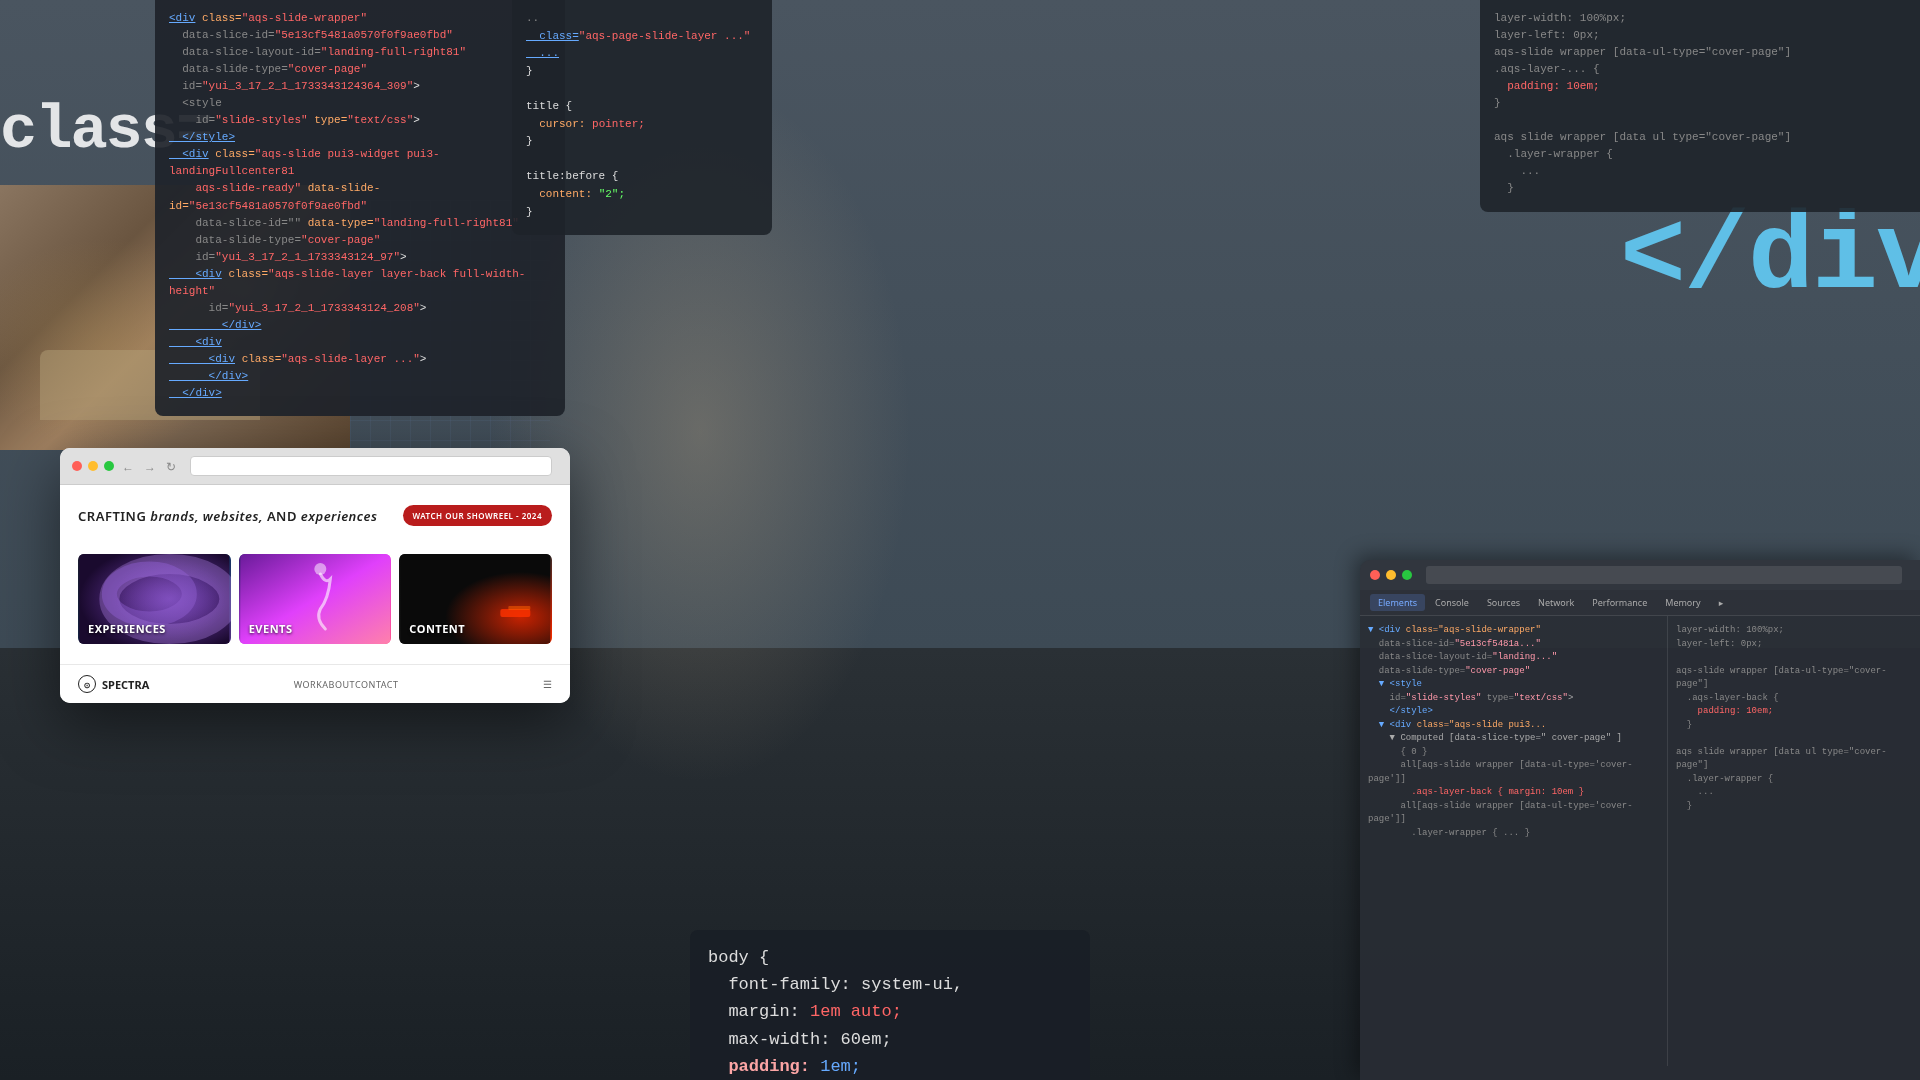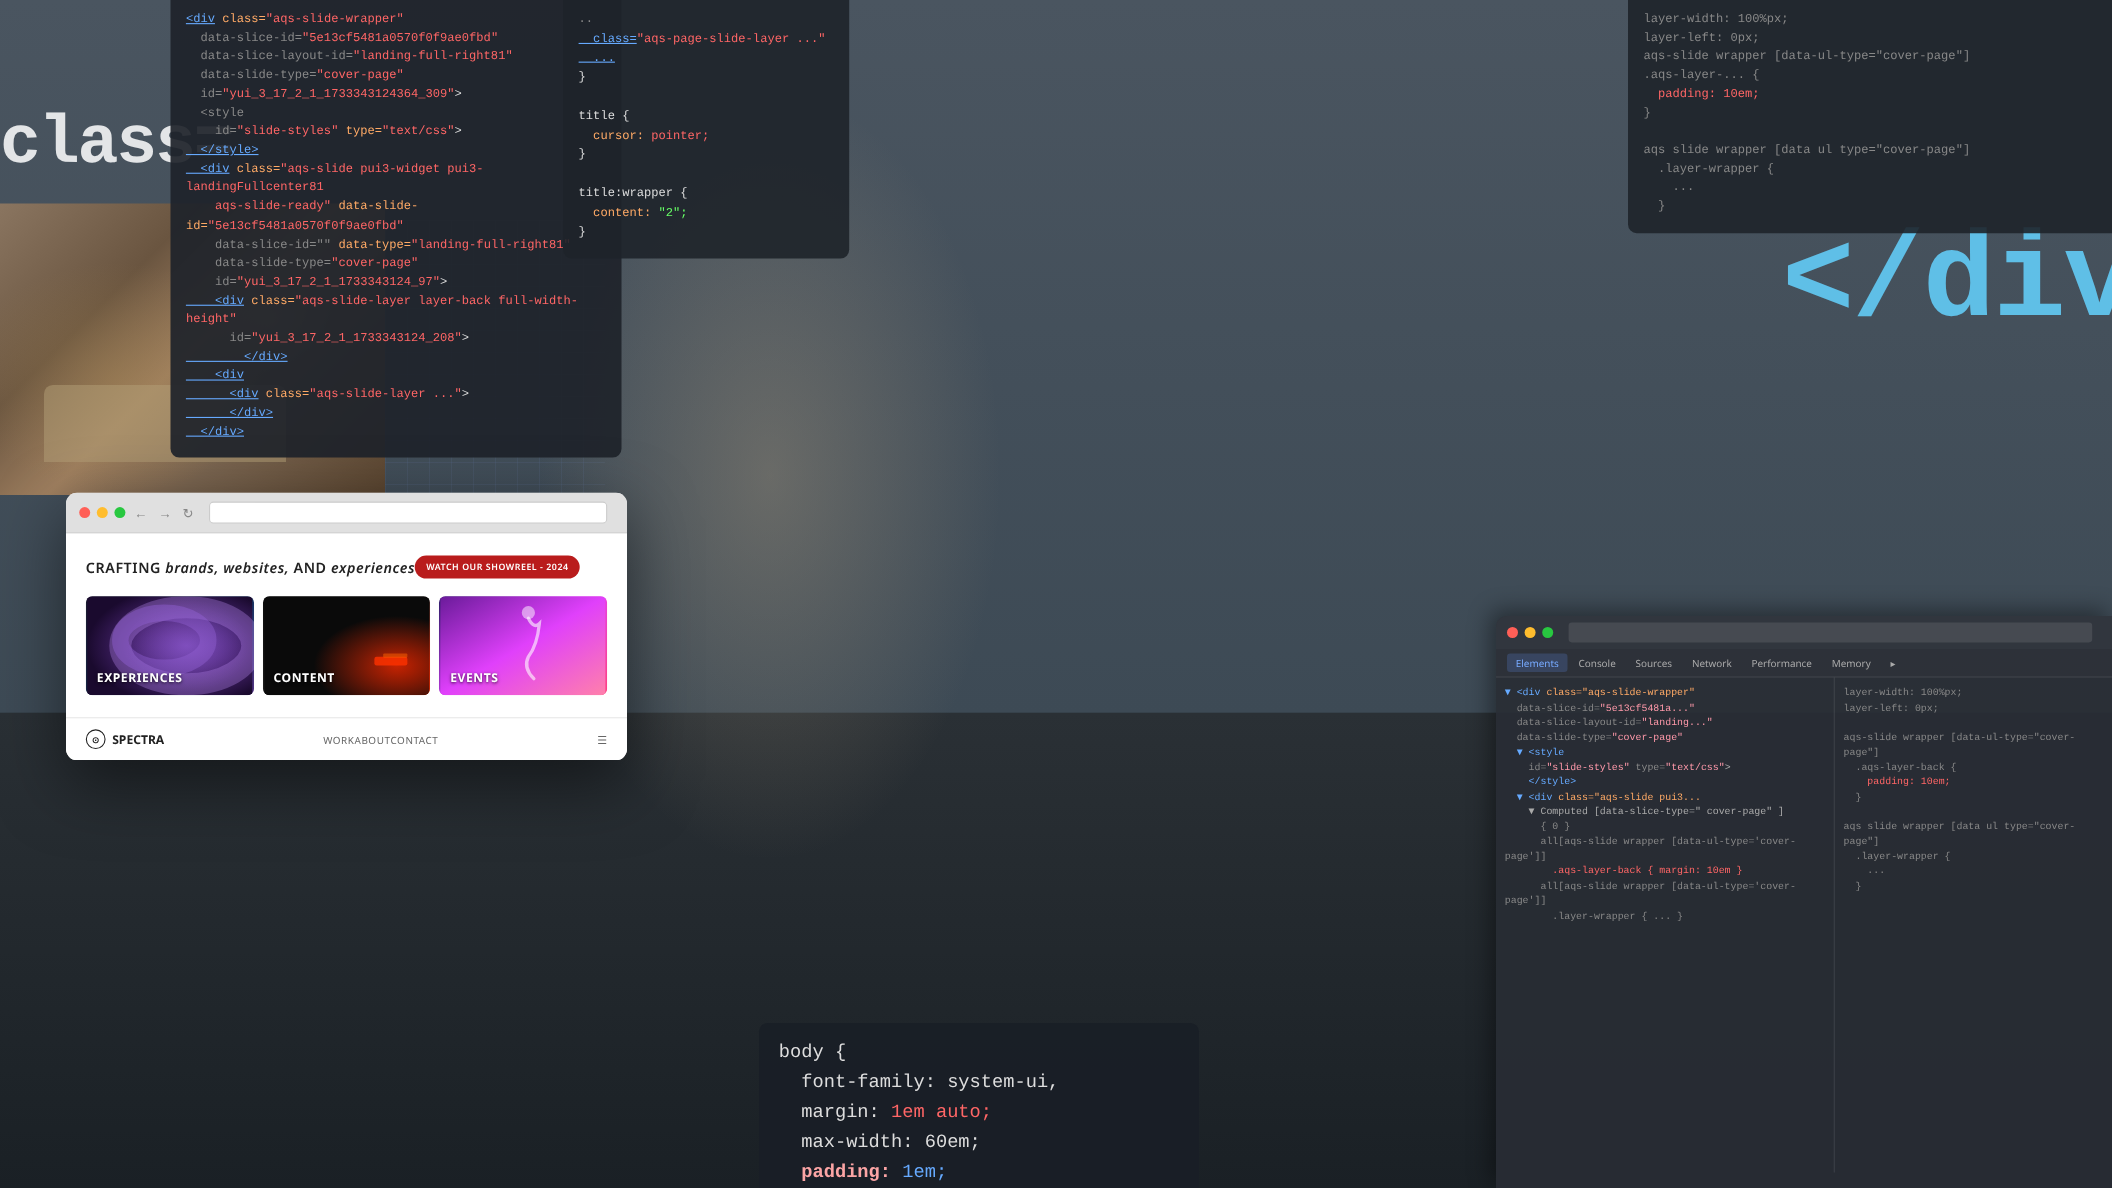--- a/index.html
+++ b/index.html
@@ -229,23 +229,24 @@
     .browser-body {
       background: #fff;
       padding: 20px 18px;
     }
 
     .browser-hero-text {
       font-size: 13px;
       font-weight: 600;
       color: #222;
       letter-spacing: 0.5px;
-      margin-bottom: 16px;
+      margin-bottom: 28px;
       display: flex;
       align-items: center;
+      justify-content: space-between;
     }
 
     .browser-hero-text em {
       font-style: italic;
     }
 
     .watch-btn {
       background: #b91c1c;
       color: #fff;
       font-size: 8px;
@@ -497,21 +498,21 @@
   <div class="code-content">
     <div><span class="cm">..</span></div>
     <div><span class="ct">&nbsp;&nbsp;class=</span><span class="cs">"aqs-page-slide-layer ..."</span></div>
     <div><span class="ct">&nbsp;&nbsp;...</span></div>
     <div><span class="cw">}</span></div>
     <div>&nbsp;</div>
     <div><span class="cw">title {</span></div>
     <div><span class="cv">&nbsp;&nbsp;cursor:</span> <span class="cs">pointer;</span></div>
     <div><span class="cw">}</span></div>
     <div>&nbsp;</div>
-    <div><span class="cw">title:wrapper {</span></div>
+    <div><span class="cw">title:before {</span></div>
     <div><span class="cv">&nbsp;&nbsp;content:</span> <span class="cg">"2";</span></div>
     <div><span class="cw">}</span></div>
   </div>
 </div>
 
 <div class="code-panel-tr">
   <div class="code-content">
     <div><span class="cm">layer-width: 100%px;</span></div>
     <div><span class="cm">layer-left: 0px;</span></div>
     <div><span class="cm">aqs-slide wrapper [data-ul-type="cover-page"]</span></div>
@@ -553,53 +554,53 @@
               </radialGradient>
             </defs>
             <rect width="150" height="90" fill="url(#eg1)"></rect>
             <ellipse cx="90" cy="45" rx="60" ry="35" fill="none" stroke="rgba(200,150,255,0.3)" stroke-width="20"></ellipse>
             <ellipse cx="70" cy="40" rx="40" ry="25" fill="none" stroke="rgba(150,100,220,0.4)" stroke-width="15"></ellipse>
           </svg>
         </div>
         <div class="card-label">EXPERIENCES</div>
       </div>
       <div class="browser-card">
-        <div class="card-img card-img-content" style="position:relative;">
-          <svg width="100%" height="90" viewBox="0 0 150 90" xmlns="http://www.w3.org/2000/svg" style="position:absolute;top:0;left:0;">
-            <defs>
-              <radialGradient id="cg1" cx="80%" cy="70%" r="50%">
-                <stop offset="0%" stop-color="#cc2200" stop-opacity="0.9"></stop>
-                <stop offset="100%" stop-color="#0a0a0a" stop-opacity="1"></stop>
-              </radialGradient>
-            </defs>
-            <rect width="150" height="90" fill="url(#cg1)"></rect>
-
-            <rect x="100" y="55" width="30" height="8" rx="2" fill="rgba(255,50,0,0.8)"></rect>
-            <rect x="108" y="52" width="22" height="4" rx="1" fill="rgba(255,100,0,0.5)"></rect>
-          </svg>
-        </div>
-        <div class="card-label">CONTENT</div>
-      </div>
-      <div class="browser-card">
         <div class="card-img card-img-events" style="position:relative;">
           <svg width="100%" height="90" viewBox="0 0 150 90" xmlns="http://www.w3.org/2000/svg" style="position:absolute;top:0;left:0;">
             <defs>
               <linearGradient id="evg1" x1="0%" y1="0%" x2="100%" y2="100%">
                 <stop offset="0%" stop-color="#6a1b9a"></stop>
                 <stop offset="50%" stop-color="#e040fb"></stop>
                 <stop offset="100%" stop-color="#ff80ab"></stop>
               </linearGradient>
             </defs>
             <rect width="150" height="90" fill="url(#evg1)"></rect>
 
             <path d="M80 20 Q85 30 90 25 Q88 45 80 55 Q75 65 85 75" fill="none" stroke="rgba(255,255,255,0.6)" stroke-width="3" stroke-linecap="round"></path>
             <circle cx="80" cy="15" r="6" fill="rgba(255,255,255,0.5)"></circle>
           </svg>
         </div>
         <div class="card-label">EVENTS</div>
+      </div>
+      <div class="browser-card">
+        <div class="card-img card-img-content" style="position:relative;">
+          <svg width="100%" height="90" viewBox="0 0 150 90" xmlns="http://www.w3.org/2000/svg" style="position:absolute;top:0;left:0;">
+            <defs>
+              <radialGradient id="cg1" cx="80%" cy="70%" r="50%">
+                <stop offset="0%" stop-color="#cc2200" stop-opacity="0.9"></stop>
+                <stop offset="100%" stop-color="#0a0a0a" stop-opacity="1"></stop>
+              </radialGradient>
+            </defs>
+            <rect width="150" height="90" fill="url(#cg1)"></rect>
+
+            <rect x="100" y="55" width="30" height="8" rx="2" fill="rgba(255,50,0,0.8)"></rect>
+            <rect x="108" y="52" width="22" height="4" rx="1" fill="rgba(255,100,0,0.5)"></rect>
+          </svg>
+        </div>
+        <div class="card-label">CONTENT</div>
       </div>
     </div>
   </div>
   <div class="browser-footer">
     <div class="footer-logo">
       <div class="footer-logo-icon">⊙</div>
       <span>SPECTRA</span>
     </div>
     <div class="footer-nav">
       <span>WORK</span>

